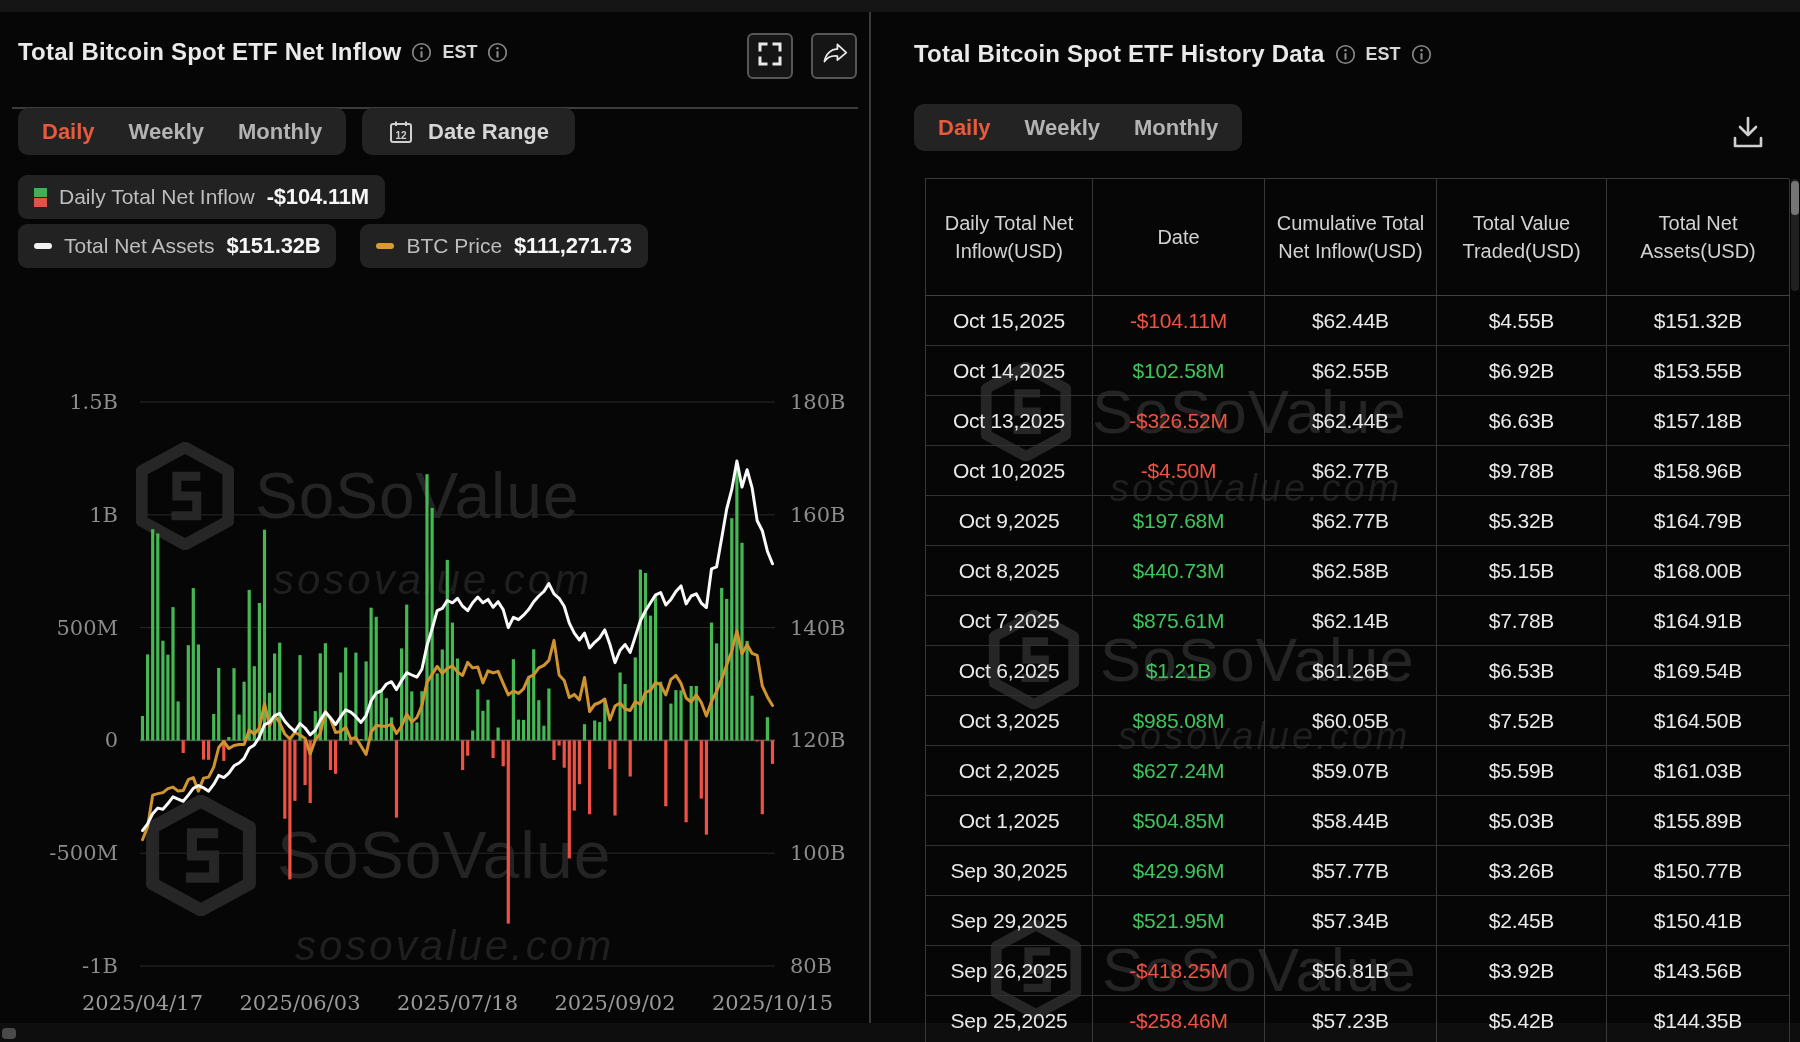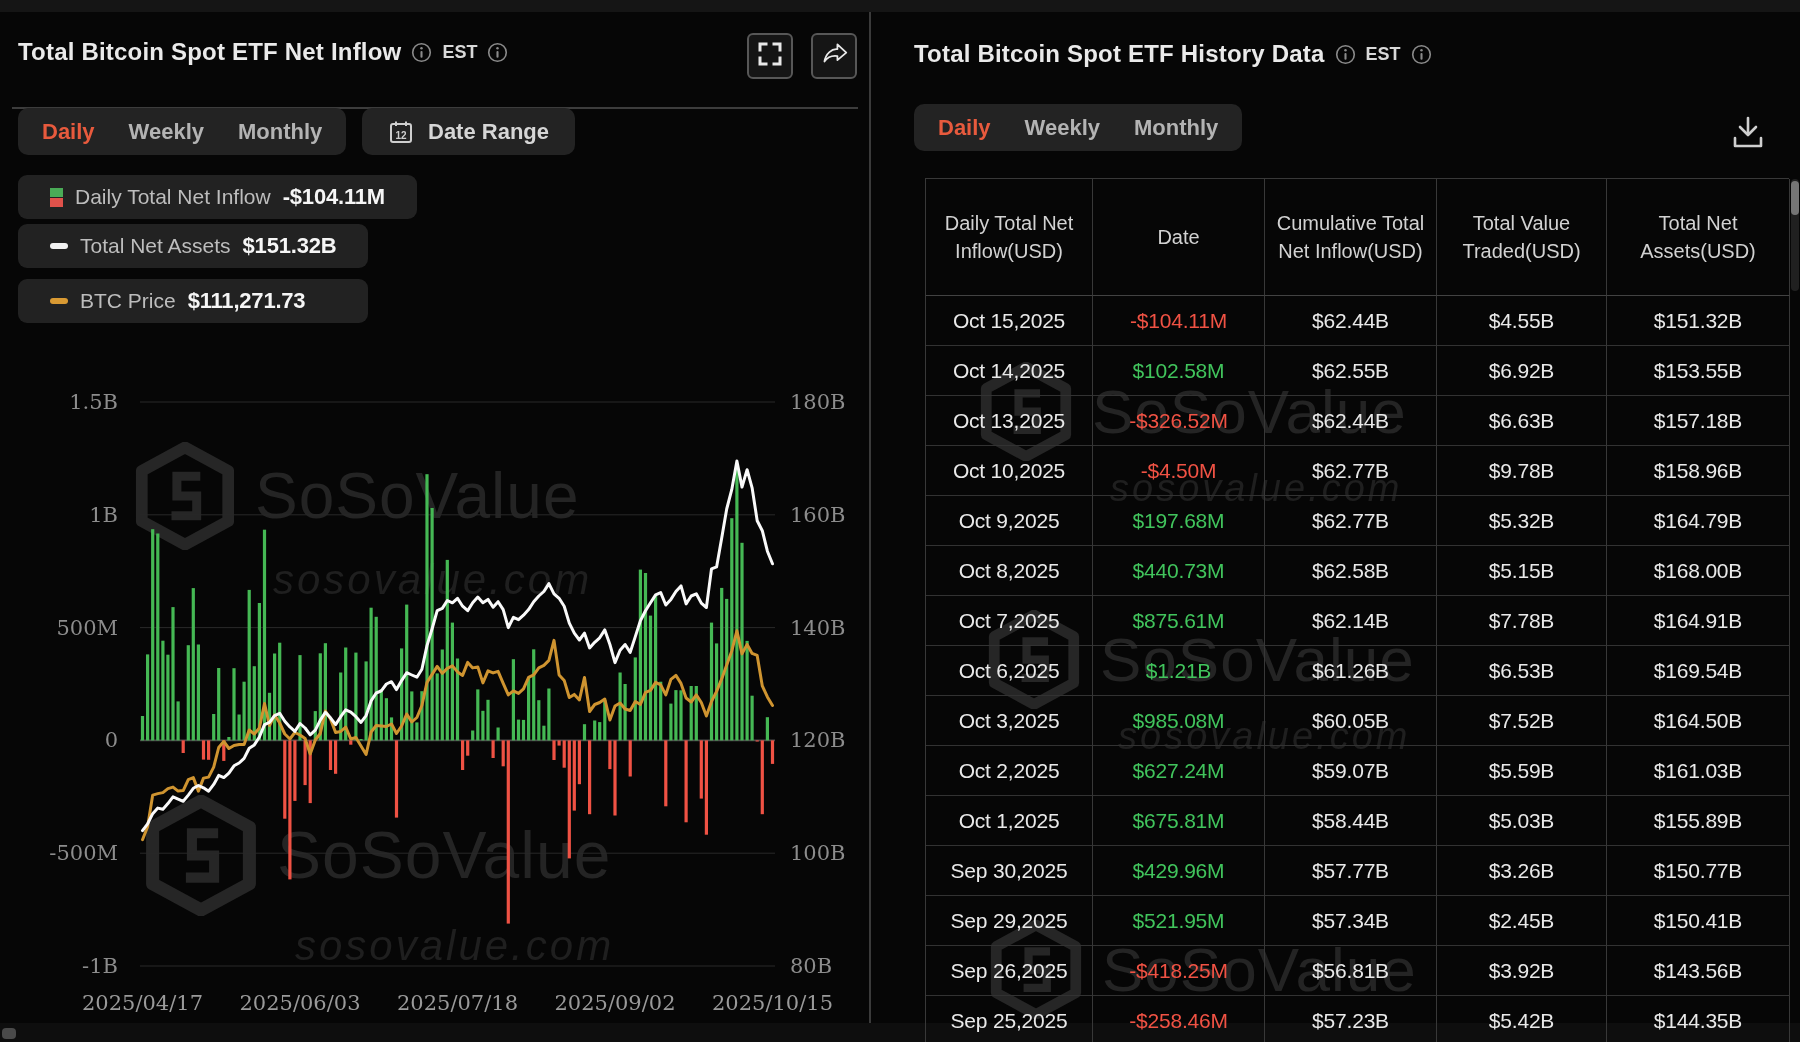--- a/index.html
+++ b/index.html
@@ -27,21 +27,21 @@
 
   
   .chip { background:#232323; border-radius:10px; display:inline-flex; align-items:center; }
   .tab-group { padding:10px 24px; gap:34px; height:47px; }
   .tab { font-size:22px; font-weight:600; color:#b3b3b3; cursor:pointer; }
   .tab.active { color:#e85a3d; }
   .date-range { padding:10px 26px; gap:14px; height:47px; cursor:pointer; }
   .date-range span { font-size:22px; font-weight:700; color:#d6d6d6; }
 
   
-  .legend-chip { background:#222; border-radius:9px; padding:9px 32px; display:inline-flex; align-items:center; gap:12px; height:44px; cursor:pointer; }
+  .legend-chip { background:#222; border-radius:9px; padding:9px 16px; display:inline-flex; align-items:center; gap:12px; height:44px; cursor:pointer; }
   .legend-label { font-size:21px; color:#bdbdbd; }
   .legend-value { font-size:22px; font-weight:700; color:#f6f6f6; letter-spacing:-.2px; }
   .sq-stack { display:flex; flex-direction:column; gap:1px; }
   .sq { width:13px; height:9px; }
   .pill { width:18px; height:6px; border-radius:3px; }
 
   
   .wm { color:#262626; pointer-events:none; z-index:0; }
   .wm-row { display:flex; align-items:center; gap:20px; }
   .wm-text { font-weight:400; letter-spacing:1px; color:#242424;text-align:right; }
@@ -129,21 +129,21 @@
     </div>
 
     <div class="abs" id="legend-row1" style="left:18px;top:163px;"><span class="legend-chip">
           <span class="sq-stack">
             <span class="sq" style="background:#4aab57"></span>
             <span class="sq" style="background:#e0524b"></span>
           </span>
           <span class="legend-label">Daily Total Net Inflow</span>
           <span class="legend-value">-$104.11M</span>
         </span></div>
-    <div class="abs" id="legend-row2" style="left:18px;top:212px;display:flex;gap:11px;flex-direction:column;">
+    <div class="abs" id="legend-row2" style="left:18px;top:212px;display:flex;gap:24px;">
         <span class="legend-chip">
           <span class="pill" style="background:#f2f2f2"></span>
           <span class="legend-label">Total Net Assets</span>
           <span class="legend-value">$151.32B</span>
         </span>
         <span class="legend-chip">
           <span class="pill" style="background:#d99a33"></span>
           <span class="legend-label">BTC Price</span>
           <span class="legend-value">$111,271.73</span>
         </span>
@@ -445,21 +445,21 @@
       <div class="td pos">$985.08M</div>
       <div class="td">$60.05B</div>
       <div class="td">$7.52B</div>
       <div class="td">$164.50B</div>
       <div class="td">Oct 2,2025</div>
       <div class="td pos">$627.24M</div>
       <div class="td">$59.07B</div>
       <div class="td">$5.59B</div>
       <div class="td">$161.03B</div>
       <div class="td">Oct 1,2025</div>
-      <div class="td pos">$675.81M</div>
+      <div class="td pos">$504.85M</div>
       <div class="td">$58.44B</div>
       <div class="td">$5.03B</div>
       <div class="td">$155.89B</div>
       <div class="td">Sep 30,2025</div>
       <div class="td pos">$429.96M</div>
       <div class="td">$57.77B</div>
       <div class="td">$3.26B</div>
       <div class="td">$150.77B</div>
       <div class="td">Sep 29,2025</div>
       <div class="td pos">$521.95M</div>

